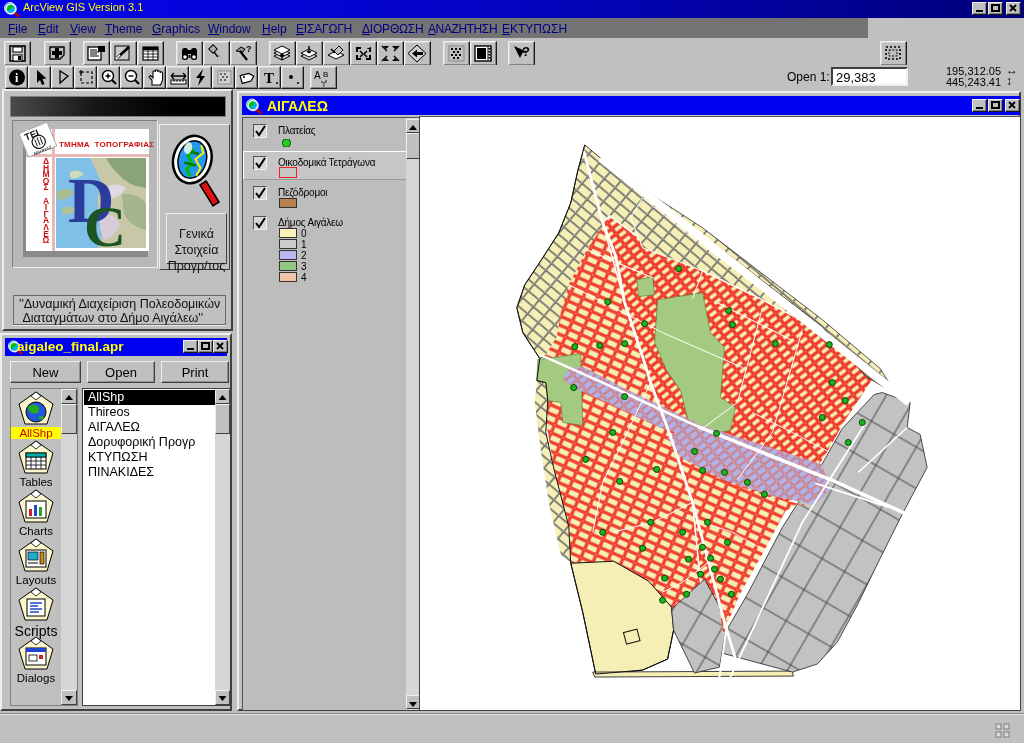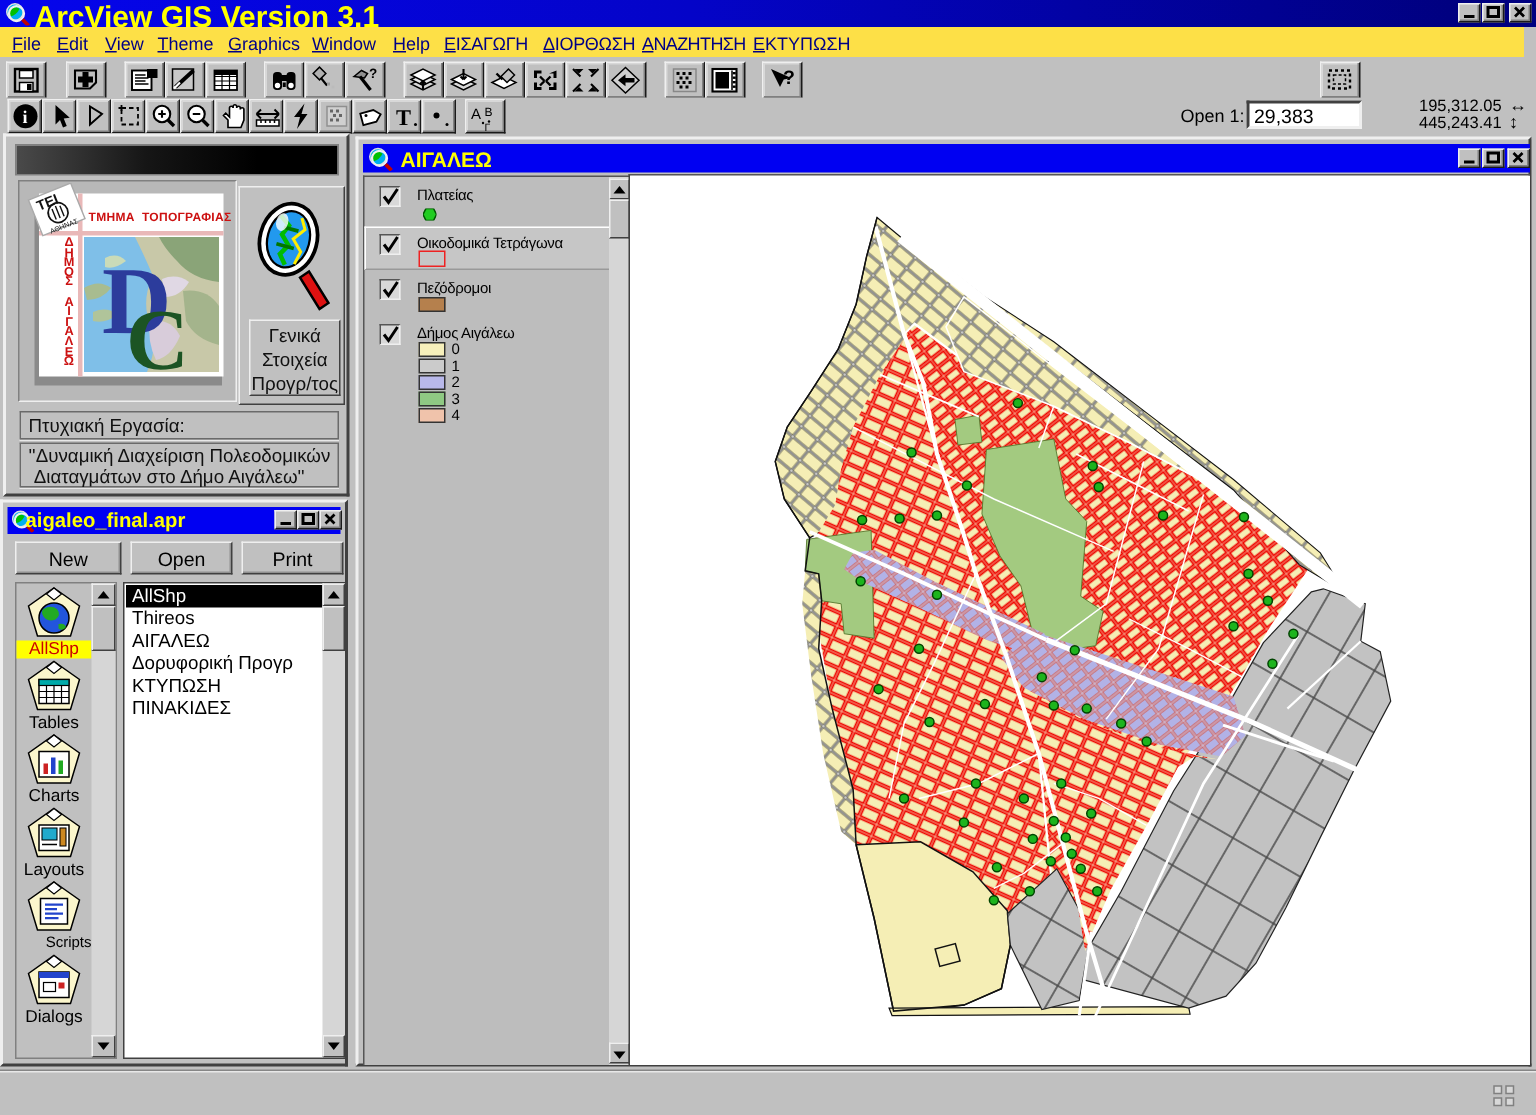--- a/index.html
+++ b/index.html
@@ -3,23 +3,23 @@
 <meta charset="utf-8">
 <style>
 html,body{margin:0;padding:0;width:1024px;height:743px;overflow:hidden;
  font-family:"Liberation Sans",sans-serif;background:#c0c0c0;position:relative;}
 *{box-sizing:border-box;}
 .abs{position:absolute;}
 .raised{border-top:2px solid #efefef;border-left:2px solid #efefef;border-right:2px solid #404040;border-bottom:2px solid #404040;}
 .raised1{border-top:1px solid #efefef;border-left:1px solid #efefef;border-right:1px solid #404040;border-bottom:1px solid #404040;}
 .sunken1{border-top:1px solid #808080;border-left:1px solid #808080;border-right:1px solid #efefef;border-bottom:1px solid #efefef;}
 #titlebar{left:0;top:0;width:1024px;height:18px;background:linear-gradient(to right,#0505ec 0%,#0404c8 45%,#000080 95%);}
-#titlebar .txt{position:absolute;left:23px;top:1px;color:#ffff00;font-weight:bold;font-size:20px;}
+#titlebar .txt{position:absolute;left:23px;top:1px;color:#ffff00;font-weight:normal;font-size:11px;}
 .wbtn{position:absolute;width:15px;height:13px;background:#c0c0c0;border-top:1px solid #efefef;border-left:1px solid #efefef;border-right:1px solid #1a1a1a;border-bottom:1px solid #1a1a1a;box-shadow:inset -1px -1px 0 #808080;font-size:11px;line-height:11px;text-align:center;font-weight:bold;color:#000;}
-#menubar{left:0;top:18px;width:1016px;height:20px;background:#fde047;}
+#menubar{left:0;top:18px;width:868px;height:20px;background:#737373;}
 #menubar span{position:absolute;top:4px;color:#000085;font-size:12px;}
 #menubar u{text-decoration:underline;}
 .tb{position:absolute;width:27px;height:25px;background:#c0c0c0;border-top:1px solid #efefef;border-left:1px solid #efefef;border-right:1px solid #1a1a1a;border-bottom:1px solid #1a1a1a;box-shadow:inset -1px -1px 0 #808080,inset 1px 1px 0 #d8d8d8;}
 .tb2{position:absolute;width:23px;height:23px;background:#c0c0c0;border-top:1px solid #efefef;border-left:1px solid #efefef;border-right:1px solid #1a1a1a;border-bottom:1px solid #1a1a1a;box-shadow:inset -1px -1px 0 #808080,inset 1px 1px 0 #d8d8d8;}
 #statusbar{left:0;top:713px;width:1024px;height:30px;background:#c0c0c0;border-top:1px solid #868686;box-shadow:inset 0 1px 0 #e8e8e8;}
 </style>
 </head>
 <body>
 <div class="abs" id="titlebar">
  <svg class="abs" style="left:3px;top:1px" width="17" height="16" viewBox="0 0 17 16">
@@ -335,23 +335,22 @@
 <g transform="rotate(15 26 28)">
 <ellipse cx="24" cy="27" rx="19" ry="24" fill="#fff" stroke="#000" stroke-width="2.5"></ellipse>
 <ellipse cx="24" cy="27" rx="14" ry="19" fill="#2299ee" stroke="#000" stroke-width="1.5"></ellipse>
 <path d="M15,13 l7,5 -3,7 6,6 -4,7 5,6" stroke="#00bb00" stroke-width="3" fill="none"></path>
 <path d="M29,11 l4,7 -6,8 7,7 -2,9" stroke="#ffee00" stroke-width="2" fill="none"></path>
 <path d="M19,20 h10 M17,32 h12" stroke="#007700" stroke-width="2.5"></path>
 <ellipse cx="17" cy="17" rx="4" ry="6" fill="#ffffff" opacity="0.8"></ellipse>
 </g>
 <path d="M38,48 L51,69 l-6,4 L32,52 Z" fill="#dd1111" stroke="#000" stroke-width="1.6"></path>
 </svg>
-      <div class="abs raised1" style="left:6px;top:88px;width:61px;height:51px;background:#c0c0c0;font-size:12.5px;color:#111;text-align:center;line-height:16px;padding-top:2px">Γενικά<br>Στοιχεία<br>Προγρ/τος</div>
-    </div>
-    <div class="abs" style="left:9px;top:183px;width:213px;height:19px;border:1px solid #6a6a6a;box-shadow:0 1px 0 #e8e8e8;font-size:12.5px;color:#111;padding:2px 0 0 5px">Πτυχιακή Εργασία:</div>
+      <div class="abs raised1" style="left:6px;top:88px;width:61px;height:51px;background:#c0c0c0;font-size:12.5px;color:#111;text-align:center;line-height:16px;padding-top:12px">Γενικά<br>Στοιχεία<br>Προγρ/τος</div>
+    </div>
     <div class="abs" style="left:9px;top:204px;width:213px;height:30px;border:1px solid #6a6a6a;box-shadow:0 1px 0 #e8e8e8;font-size:12.5px;color:#111;padding:1px 0 0 5px;line-height:14px">''Δυναμική Διαχείριση Πολεοδομικών<br>&nbsp;Διαταγμάτων στο Δήμο Αιγάλεω''</div>
   </div>
 <div class="abs raised" style="left:0px;top:333px;width:232px;height:378px;background:#c0c0c0">
     <div class="abs" style="left:3px;top:3px;width:222px;height:18px;background:#0000f2">
       <svg class="abs" style="left:2px;top:1px" width="16" height="16" viewBox="0 0 17 16">
         <circle cx="7" cy="7" r="5.5" fill="#00b0f0" stroke="#e0e0e0"></circle>
         <path d="M3,5 Q7,2 10,5 Q8,9 4,10 Z" fill="#00c000"></path>
         <circle cx="8" cy="8" r="5" fill="none" stroke="#f0f0f0" stroke-width="1.5"></circle>
         <line x1="12" y1="12" x2="16" y2="16" stroke="#c00000" stroke-width="2.5"></line>
       </svg>
@@ -445,21 +444,21 @@
               <rect width="3" height="3" fill="#fffff0"></rect>
               <rect width="1" height="1" x="1" y="1" fill="#e8e060"></rect>
             </pattern>
           </defs>
 <path d="M19,1 L36,13 L30,33 L8,33 L2,13 Z" fill="#fbf6cc" stroke="#000" stroke-width="1"></path>
 <path d="M19,1 L24,5 L19,9 L14,5 Z" fill="#fff" stroke="#000" stroke-width="0.8"></path>
 <rect x="10" y="12" width="18" height="17" fill="#fff" stroke="#000"></rect>
           <path d="M13,16 h12 M13,19 h8 M13,22 h12 M13,25 h9" stroke="#2244cc" stroke-width="1.5"></path>
         </svg>
       </div>
-      <div class="abs" style="left:0px;top:234px;width:50px;font-size:10px;text-align:right;color:#000">Scripts</div>
+      <div class="abs" style="left:0px;top:234px;width:50px;font-size:14px;text-align:center;color:#000">Scripts</div>
       <div class="abs" style="left:6px;top:247px;width:38px;height:36px">
         <svg width="38" height="36" viewBox="0 0 38 36" style="position:absolute;left:0;top:0px">
 <defs>
             <pattern id="dotpat" width="3" height="3" patternUnits="userSpaceOnUse">
               <rect width="3" height="3" fill="#fffff0"></rect>
               <rect width="1" height="1" x="1" y="1" fill="#e8e060"></rect>
             </pattern>
           </defs>
 <path d="M19,1 L36,13 L30,33 L8,33 L2,13 Z" fill="#fbf6cc" stroke="#000" stroke-width="1"></path>
 <path d="M19,1 L24,5 L19,9 L14,5 Z" fill="#fff" stroke="#000" stroke-width="0.8"></path>

